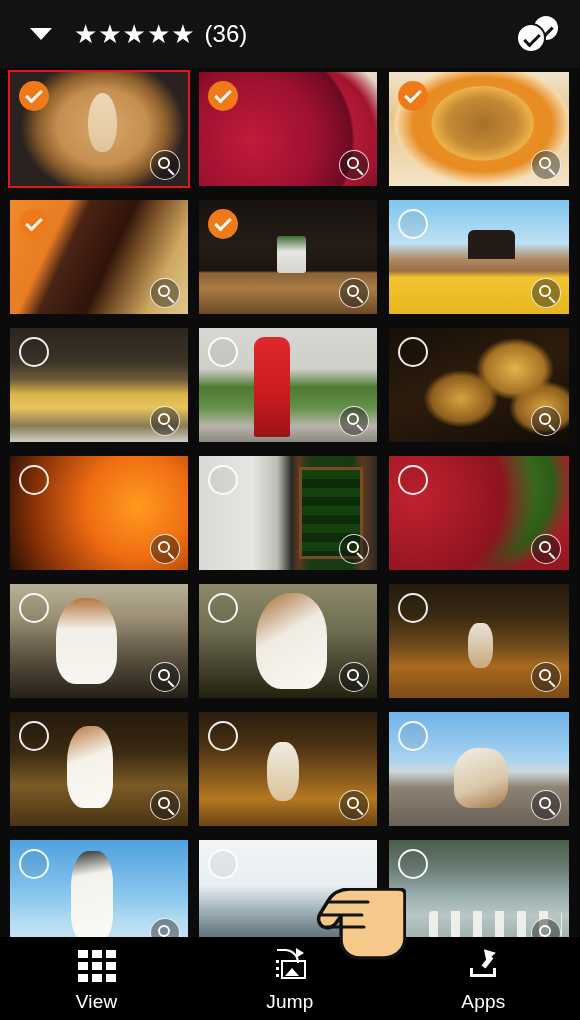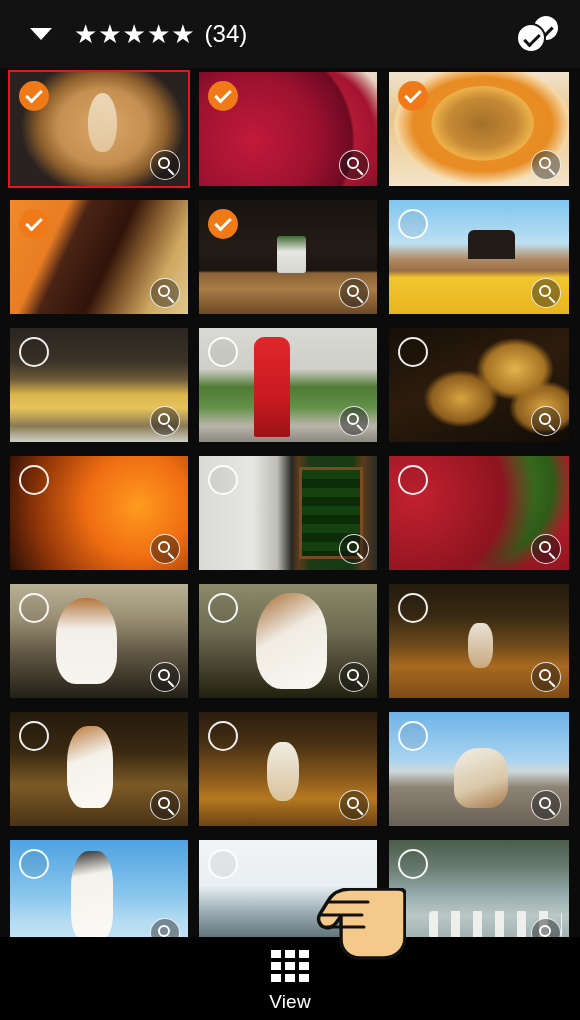--- a/index.html
+++ b/index.html
@@ -232,21 +232,21 @@
 </style>
 </head>
 <body>
 
 <div id="app">
 
   <div class="header">
     <div class="hdr-caret"></div>
     <div class="stars">
       <span>★★★★★</span>
-      <span class="rating-count">(34)</span>
+      <span class="rating-count">(36)</span>
     </div>
     <div class="hdr-spacer"></div>
     <div class="selectall">
       <div class="c-back"></div>
       <div class="c-front"></div>
     </div>
   </div>
 
   <div class="grid" id="grid">
       <div class="row">
@@ -441,20 +441,37 @@
           <i></i>
           <i></i>
           <i></i>
           <i></i>
           <i></i>
           <i></i>
           <i></i>
         </span>
         <span class="tb-label">View</span>
       </div>
+      <div class="tbitem">
+        <span class="tb-ico ic-jump">
+          <span class="dots"></span>
+          <span class="arc"></span>
+          <span class="arrowhead"></span>
+          <span class="frame"></span>
+        </span>
+        <span class="tb-label">Jump</span>
+      </div>
+      <div class="tbitem">
+        <span class="tb-ico ic-apps">
+          <span class="shaft"></span>
+          <span class="head"></span>
+          <span class="tray"></span>
+        </span>
+        <span class="tb-label">Apps</span>
+      </div>
     </div>
 
   <svg class="hand" viewBox="0 0 96 74">
     <path d="M95 6 C95 2 92 1 88 1 L40 1 C30 1 22 6 18 13 L10 26 C7 31 9 37 14 39 C18 41 23 39 26 35 L31 28 L31 52 C31 62 39 70 50 70 L74 70 C86 70 95 61 95 50 Z" fill="#f5c98a" stroke="#111111" stroke-width="3.5" stroke-linejoin="round"></path>
     <path d="M18 14 L58 14" stroke="#111111" stroke-width="3" stroke-linecap="round" fill="none"></path>
     <path d="M12 27 L52 27" stroke="#111111" stroke-width="3" stroke-linecap="round" fill="none"></path>
     <path d="M16 39 L54 39" stroke="#111111" stroke-width="3" stroke-linecap="round" fill="none"></path>
   </svg>
 
 </div>

